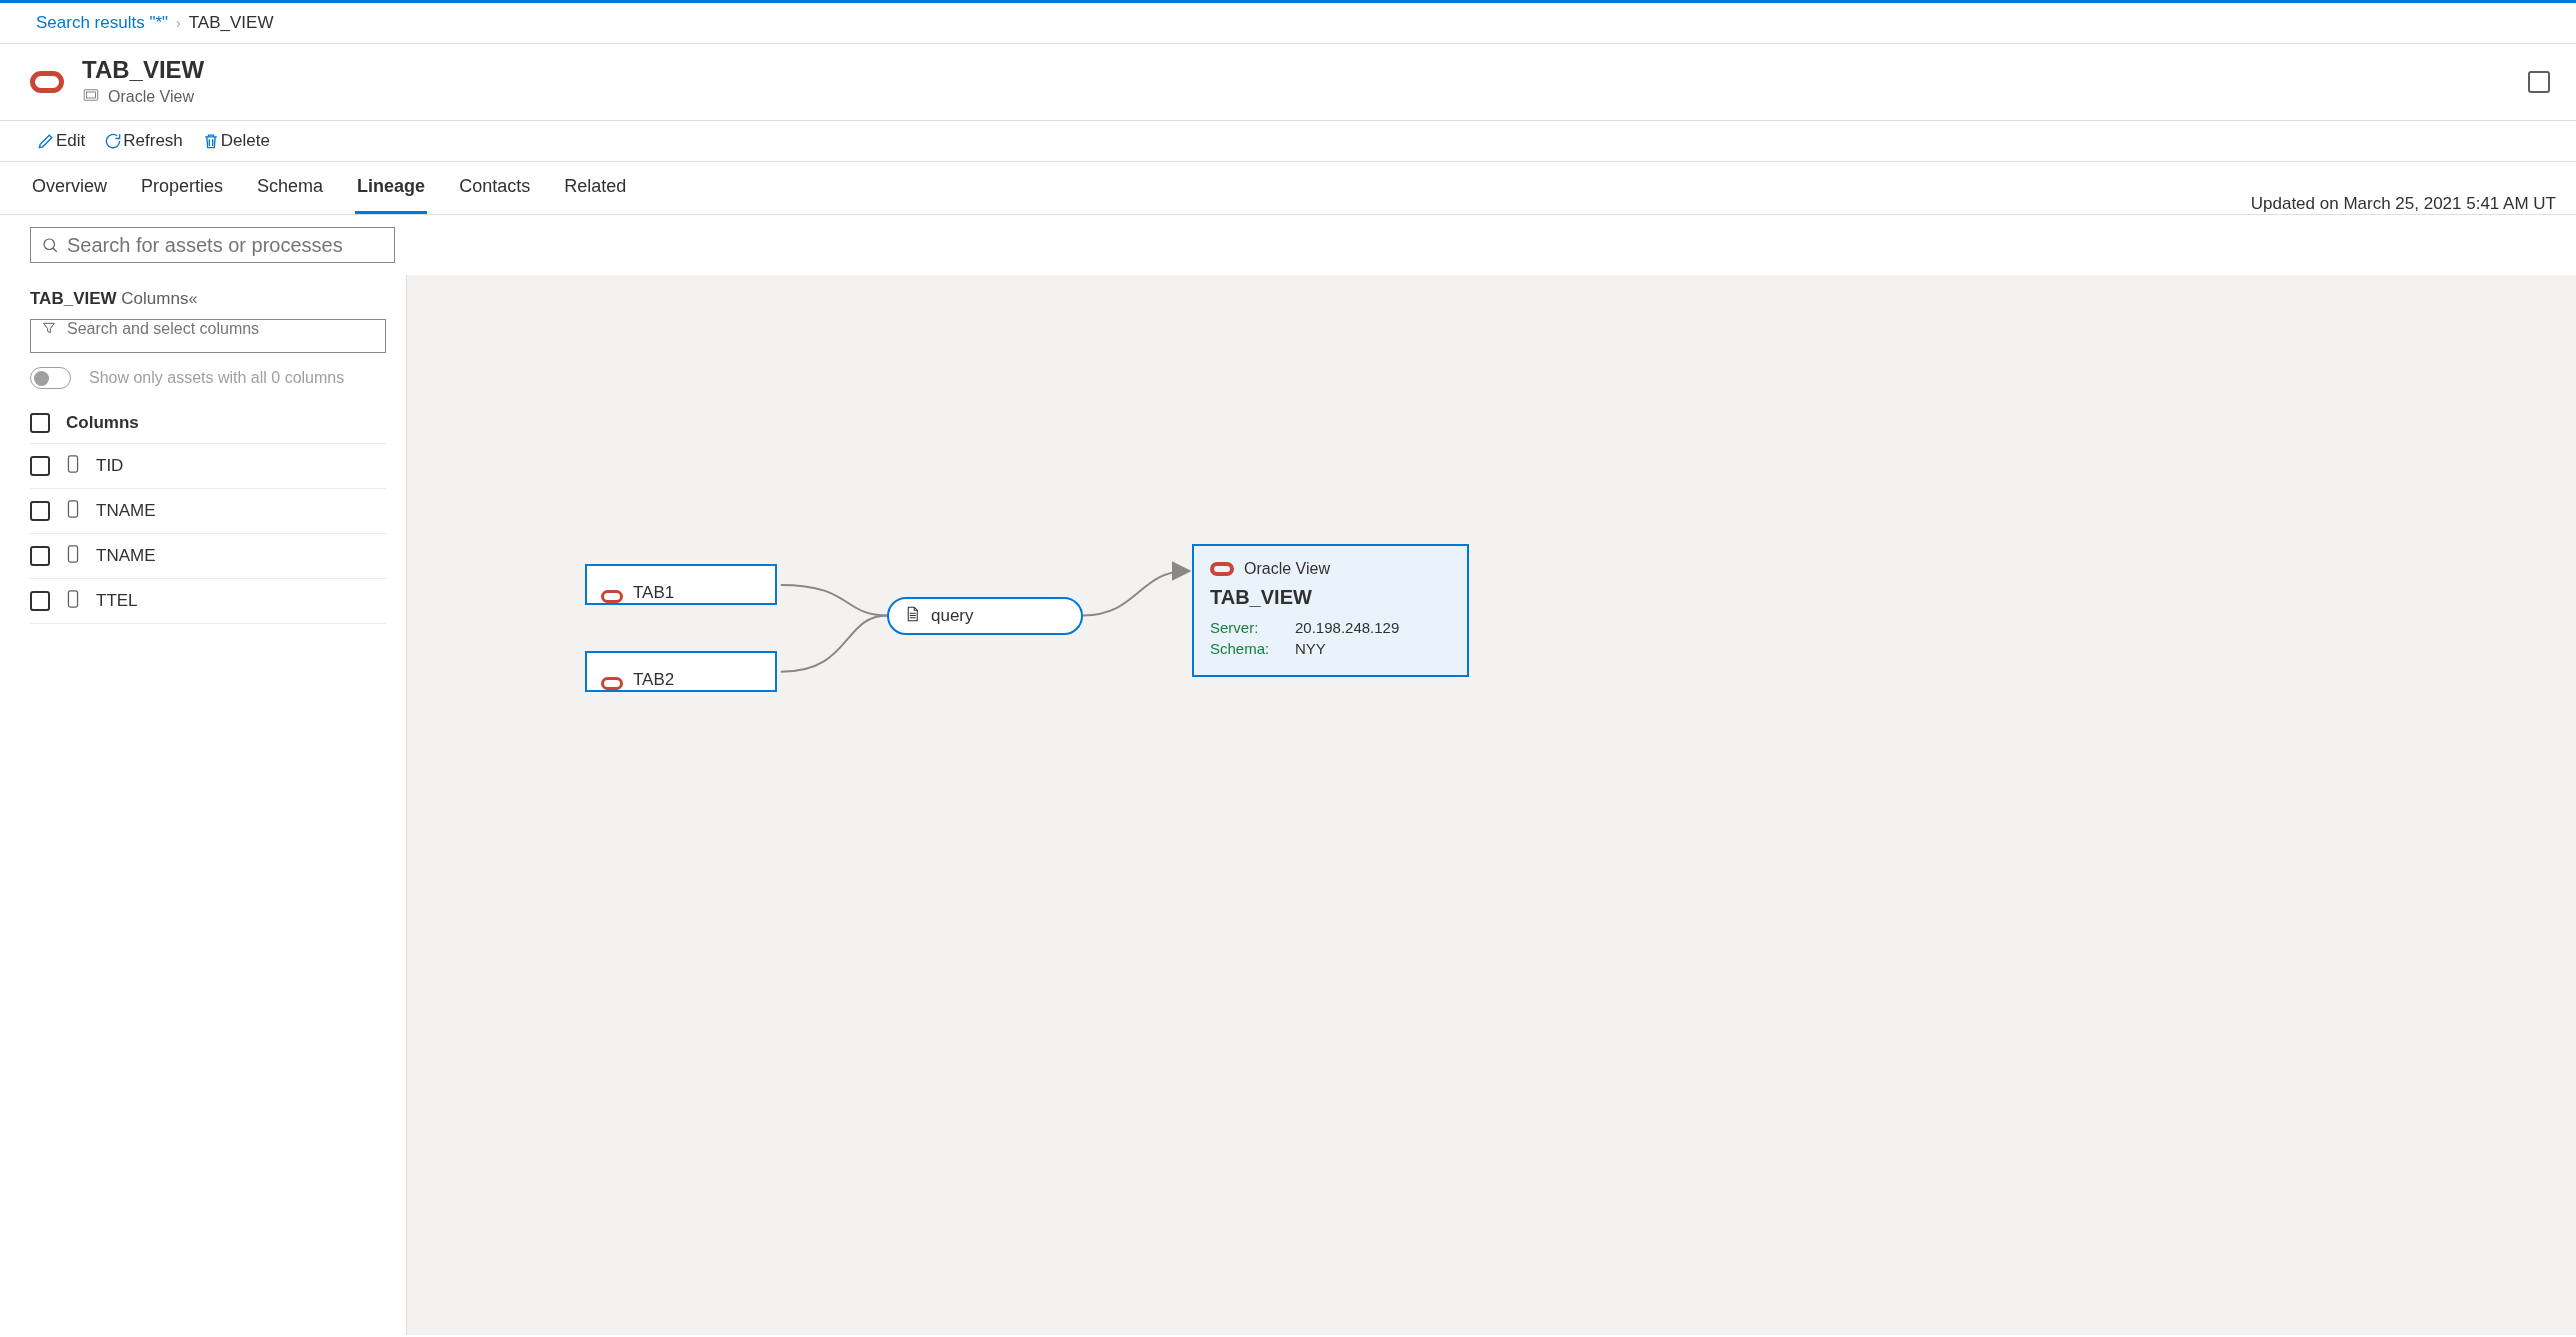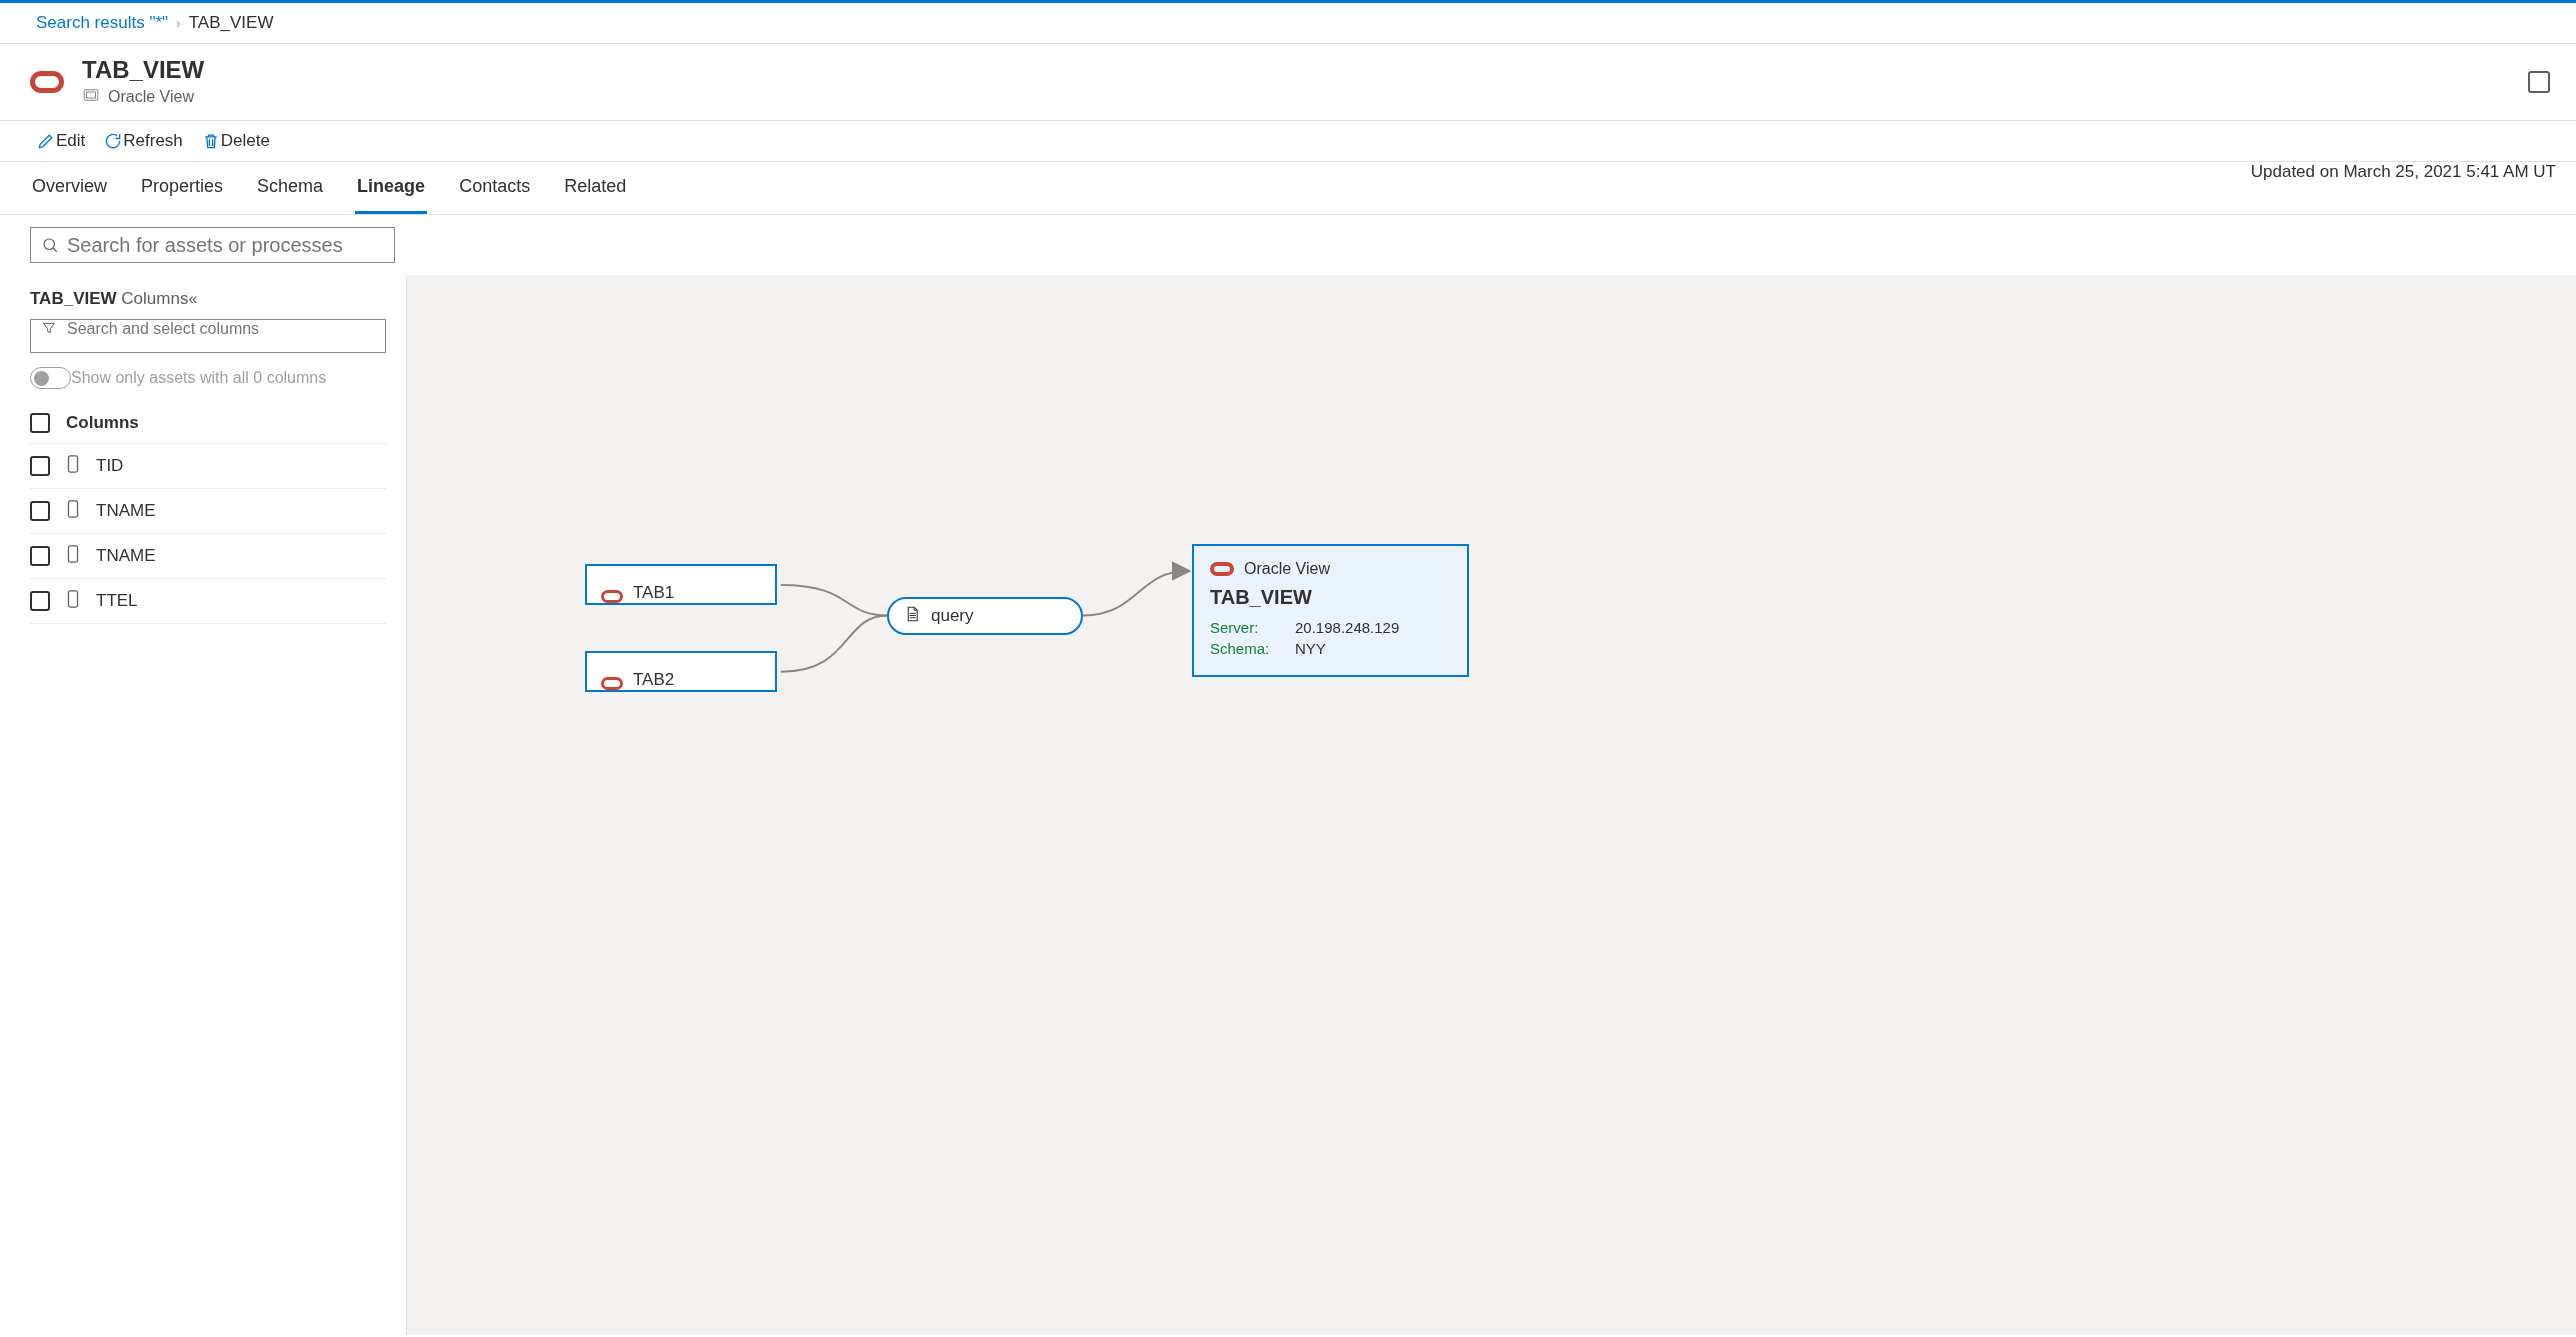--- a/index.html
+++ b/index.html
@@ -38,21 +38,21 @@
   }
   .toolbar button {
     display: inline-flex; align-items: center; gap: 0;
     background: transparent; border: none; cursor: pointer;
     font-size: 17px; color: #323130;
   }
   .toolbar svg { width: 20px; height: 20px; stroke: #0078d4; fill: none; stroke-width:1.6; }
 
   
   .tabs-row {
-    display: flex; align-items: flex-start; justify-content: space-between;
+    display: flex; align-items: flex-end; justify-content: space-between;
     padding: 0 20px 0 30px; border-bottom: 1px solid #e1dfdd;
     margin: 0 0 0 0;
   }
   .tabs { display: flex; gap: 30px; position: relative; }
   .tab {
     padding: 14px 2px 14px 2px; font-size: 18px; color: #323130; cursor: pointer;
     border-bottom: 3px solid transparent;
   }
   .tab.active { font-weight: 600; border-bottom-color: #0078d4; }
   .updated { font-size: 17px; color: #323130; }
@@ -78,21 +78,21 @@
   .collapse-btn { cursor: pointer; color:#605e5c; font-size:16px; }
 
   .filterbox {
     display: flex; align-items: flex-start; gap: 10px;
     width: 100%; height: 34px; border: 1px solid #8a8886;
     padding: 0 10px; font-size: 16px; color: #605e5c; margin-bottom: 14px;
   }
   .filterbox svg { width: 16px; height: 16px; stroke:#605e5c; fill:none; stroke-width:1.5; }
   .filterbox input { flex: 1; border: none; outline: none; font-size: 16px; background: transparent; }
 
-  .toggle-row { display: flex; align-items: center; color:#a19f9d; font-size:16px; margin-bottom:14px;}
+  .toggle-row { display: flex; align-items: center; gap: 18px; color:#a19f9d; font-size:16px; margin-bottom:14px;}
   .toggle {
     width: 41px; height: 22px; border: 1px solid #a19f9d; border-radius: 12px;
     position: relative; background:#fff;
   }
   .toggle::after {
     content:""; position:absolute; left:3px; top:2.5px; width:15px; height:15px;
     background:#a19f9d; border-radius:50%;
   }
 
   .col-list { list-style:none; }

